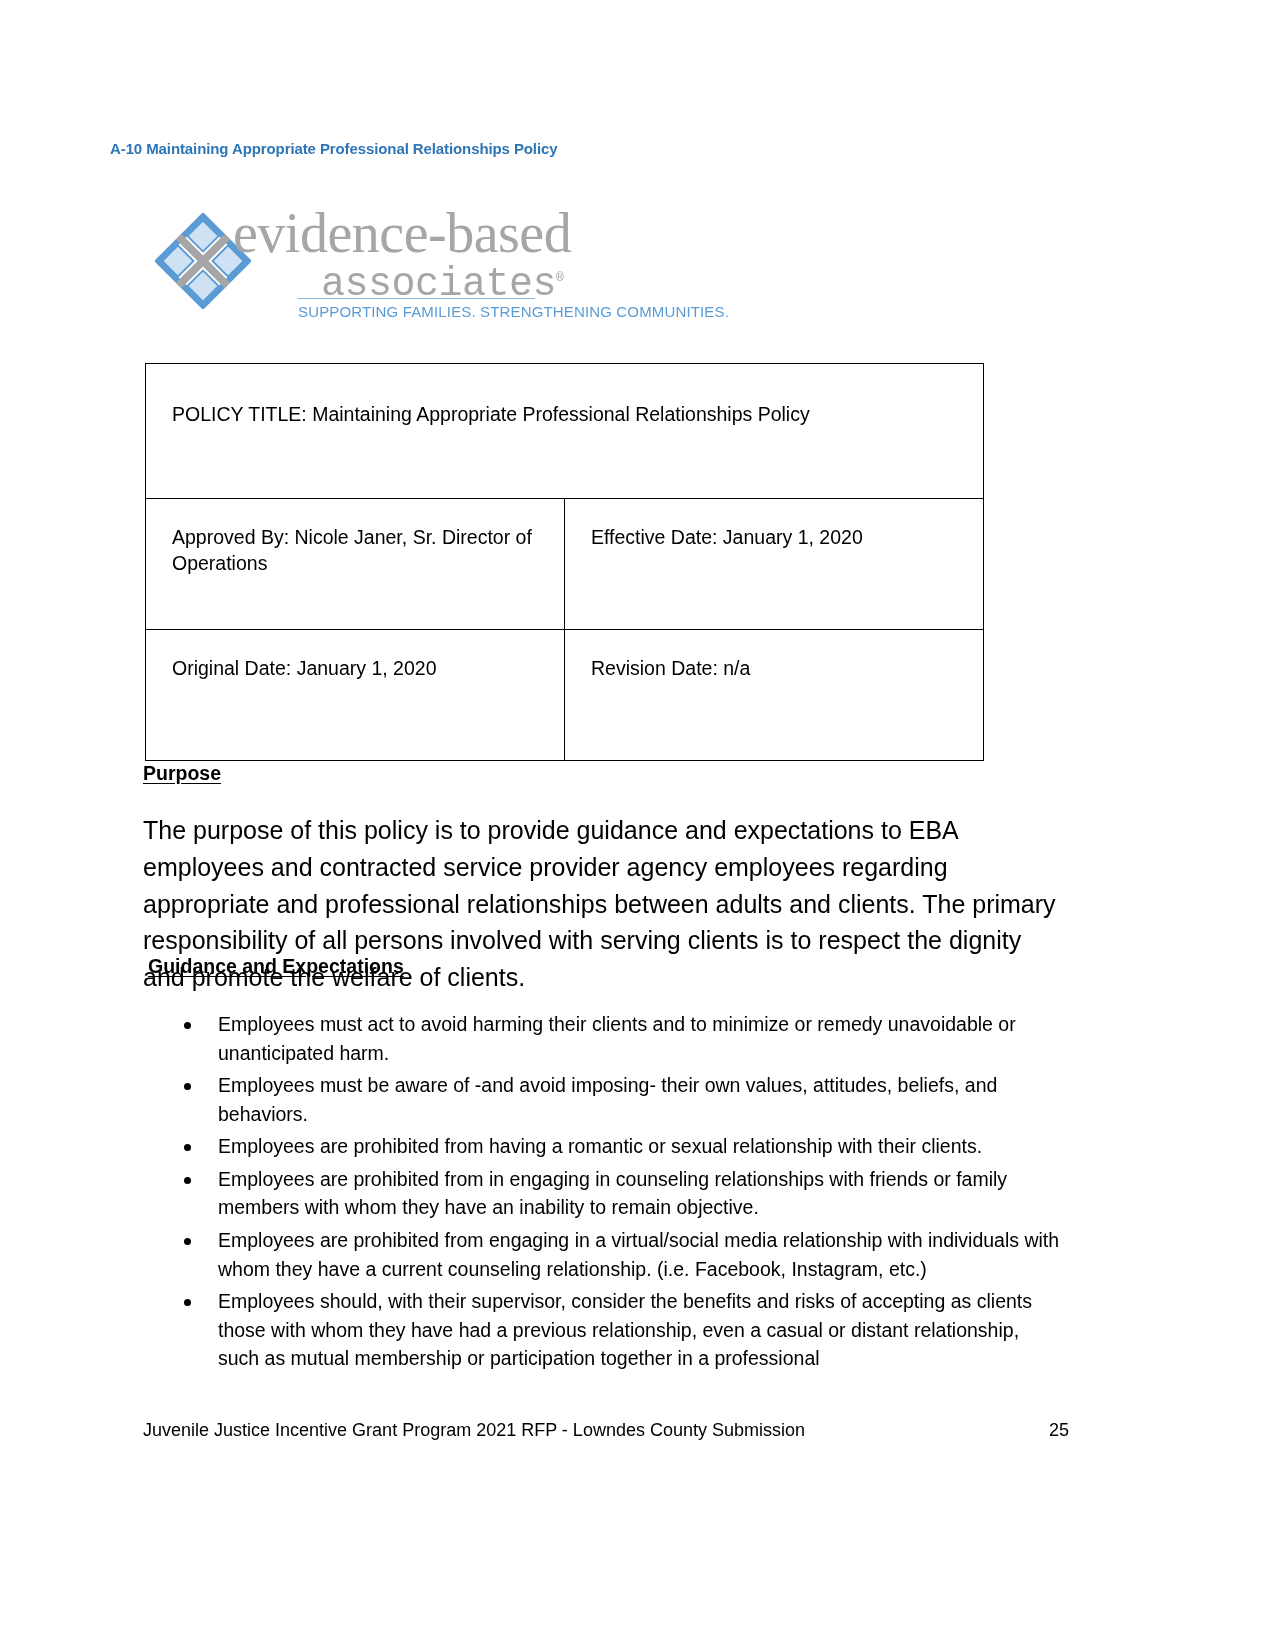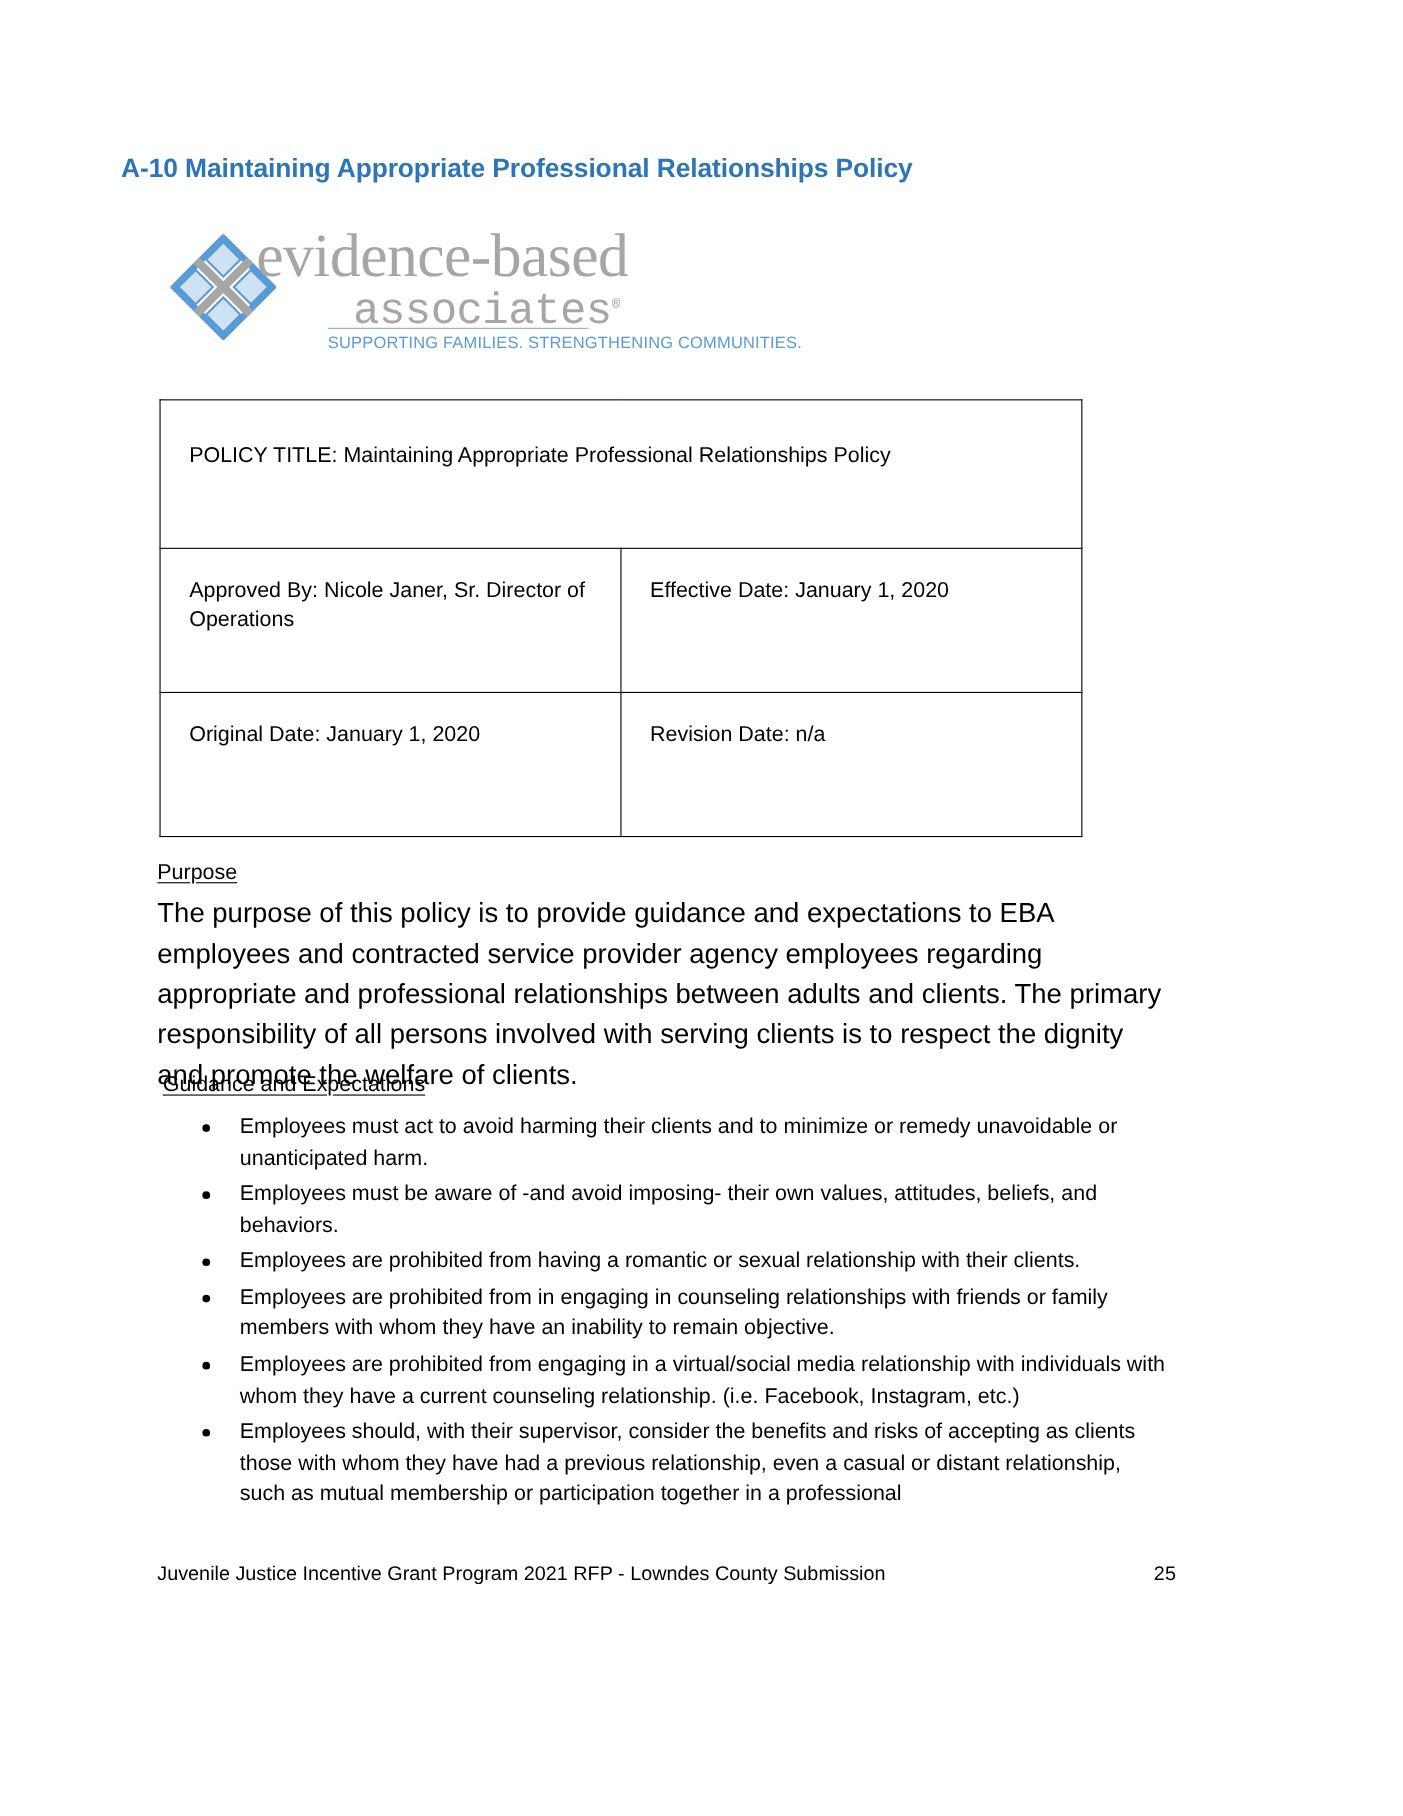--- a/index.html
+++ b/index.html
@@ -20,21 +20,21 @@
     position: absolute;
     inset: 0;
     padding: 0;
   }
 
   
   .doc-heading {
     position: absolute;
     left: 110px;
     top: 140px;
-    font-size: 24px;
+    font-size: 15px;
     font-weight: bold;
     color: #2e75b6;
     letter-spacing: -0.1px;
     white-space: nowrap;
   }
 
   
   .logo-block {
     position: absolute;
     left: 155px;
@@ -120,24 +120,23 @@
   }
   .policy-table tr.two-col td {
     height: 78px;
   }
   .policy-table tr.two-col td:first-child { width: 452px; }
 
   
   .section-heading {
     position: absolute;
     font-size: 19.5px;
-    font-weight: normal;
+    font-weight: bold;
     text-decoration: underline;
     text-underline-offset: 3px;
-    margin-top: 20px;
   }
   #purpose-heading { left: 143px; top: 762px; }
   #guidance-heading { left: 148px; top: 955px; }
 
   .para {
     position: absolute;
     left: 143px;
     top: 812px;
     width: 926px;
     font-size: 25px;

